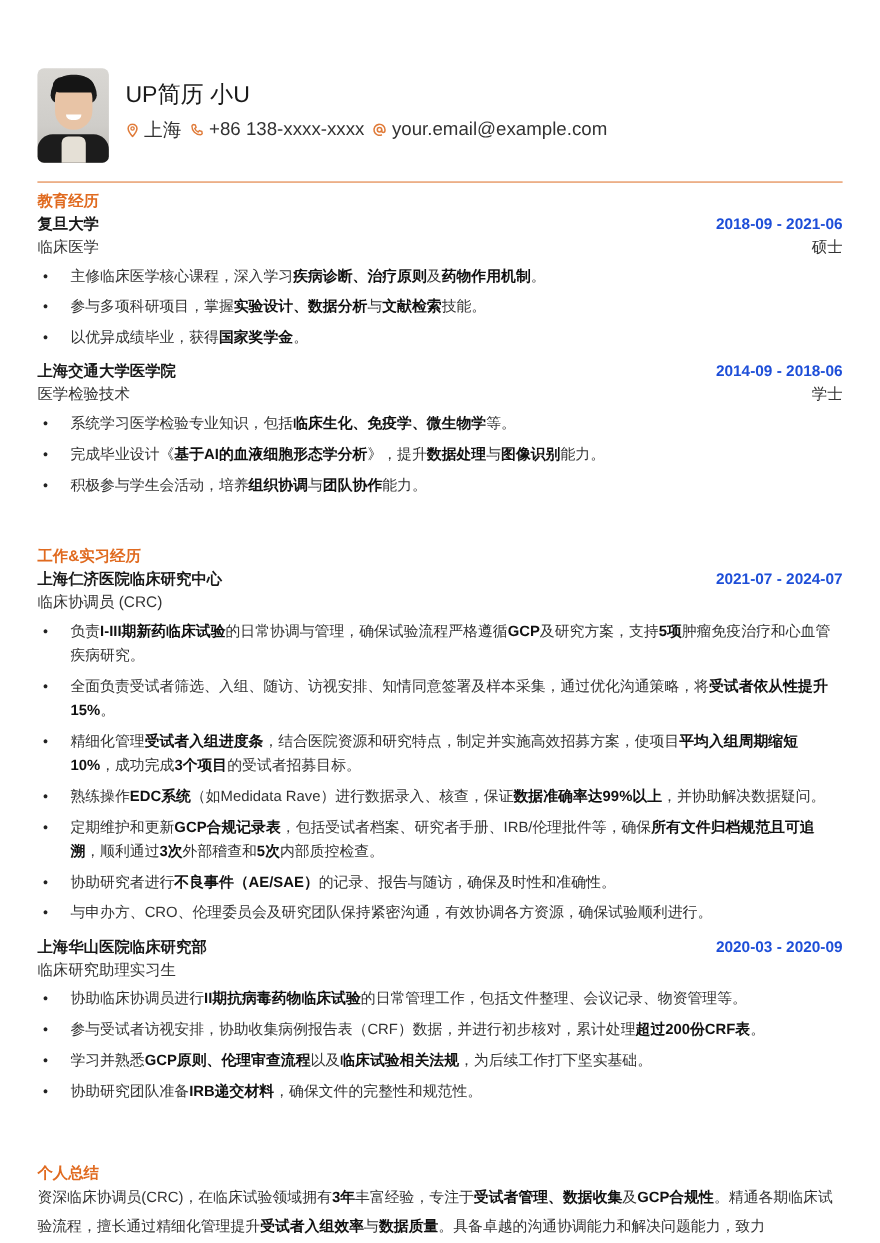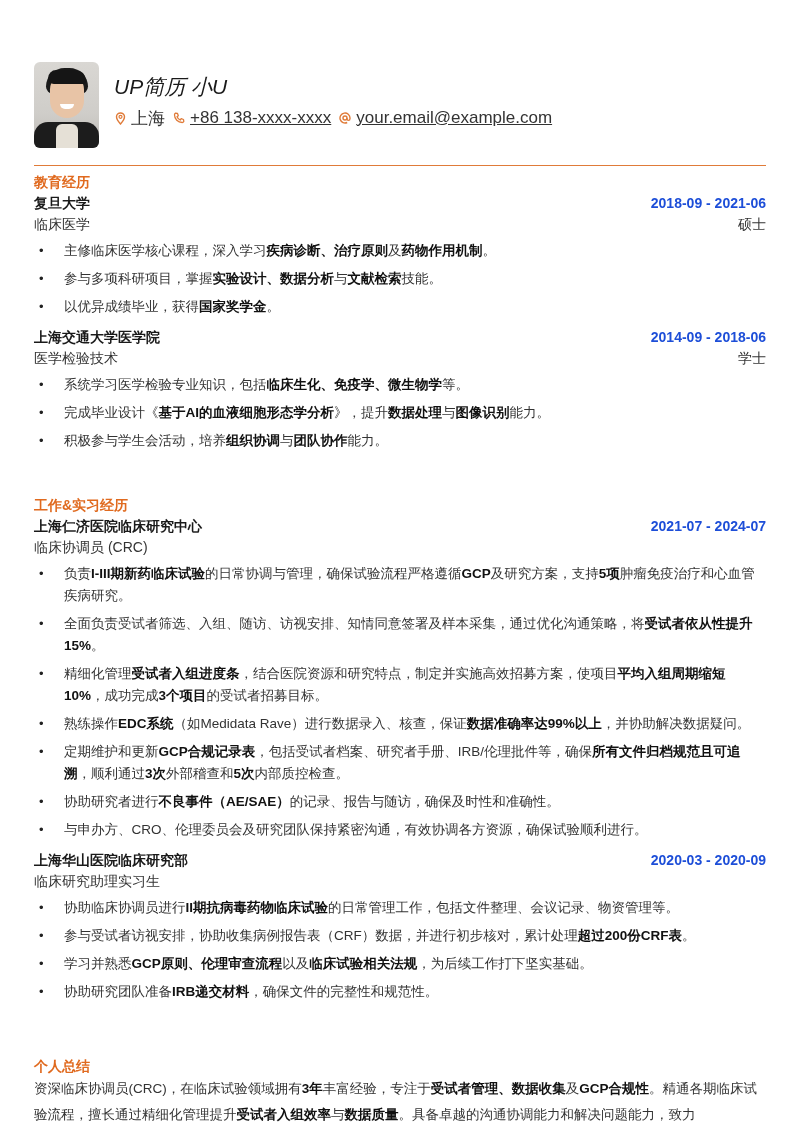--- a/index.html
+++ b/index.html
@@ -8,25 +8,25 @@
   .page { position: relative; width: 800px; height: 1130px; padding: 0 34px; }
   .header { position: absolute; left: 34px; top: 62px; height: 86px; display: flex; align-items: center; }
   .avatar { width: 65px; height: 86px; border-radius: 6px; background: linear-gradient(180deg, #d9d7d3 0%, #cfcdc9 60%, #bdbab5 100%); position: relative; overflow: hidden; flex-shrink: 0; }
   .avatar .hair { position: absolute; left: 12px; top: 6px; width: 42px; height: 26px; background: #1a1a1a; border-radius: 20px 20px 8px 8px; }
   .avatar .face { position: absolute; left: 16px; top: 14px; width: 34px; height: 42px; background: #e8c4a6; border-radius: 14px 14px 18px 18px; }
   .avatar .fringe { position: absolute; left: 14px; top: 8px; width: 38px; height: 14px; background: #151515; border-radius: 14px 18px 6px 10px; }
   .avatar .smile { position: absolute; left: 26px; top: 42px; width: 14px; height: 5px; background: #fff; border-radius: 0 0 8px 8px; }
   .avatar .jacket { position: absolute; left: 0; top: 60px; width: 65px; height: 30px; background: #1c1c1c; border-radius: 14px 14px 0 0; }
   .avatar .shirt { position: absolute; left: 22px; top: 62px; width: 22px; height: 26px; background: #e5e0d6; border-radius: 6px 6px 0 0; }
   .header-info { margin-left: 15px; }
-  .name { font-size: 21px; font-weight: 500; color: #1a1a1a; line-height: 28px; margin-top: -8px; font-style: italic; }
+  .name { font-size: 21px; font-weight: 500; color: #1a1a1a; line-height: 28px; margin-top: -8px; }
   .contact { display: flex; align-items: center; margin-top: 6px; font-size: 17px; color: #333; }
   .contact .item { display: flex; align-items: center; margin-right: 8px; }
   .contact .ic { color: #e07b39; font-size: 12px; margin-right: 5px; width: 12px; display: inline-flex; justify-content: center; }
-  .contact a { color: #333; text-decoration: underline; }
+  .contact a { color: #333; }
   .divider { position: absolute; left: 34px; right: 34px; top: 165px; height: 1px; background: #e07b39; }
   .section { position: absolute; left: 34px; right: 34px; }
   .sec-title { color: #e06a1f; font-size: 14px; font-weight: bold; line-height: 20px; }
   .entry-head { display: flex; justify-content: space-between; line-height: 22px; }
   .entry-org { font-weight: bold; font-size: 14px; color: #1a1a1a; }
   .entry-date { font-weight: bold; font-size: 14px; color: #1d4ed8; }
   .entry-sub { display: flex; justify-content: space-between; line-height: 20px; font-size: 14px; color: #333; }
   ul.bullets { list-style: none; margin-top: 6px; }
   ul.bullets li { position: relative; padding-left: 30px; font-size: 13.5px; line-height: 22px; margin-bottom: 6px; color: #333; }
   ul.bullets li::before { content: "•"; position: absolute; left: 5px; top: 0; font-size: 13px; color: #222; }

